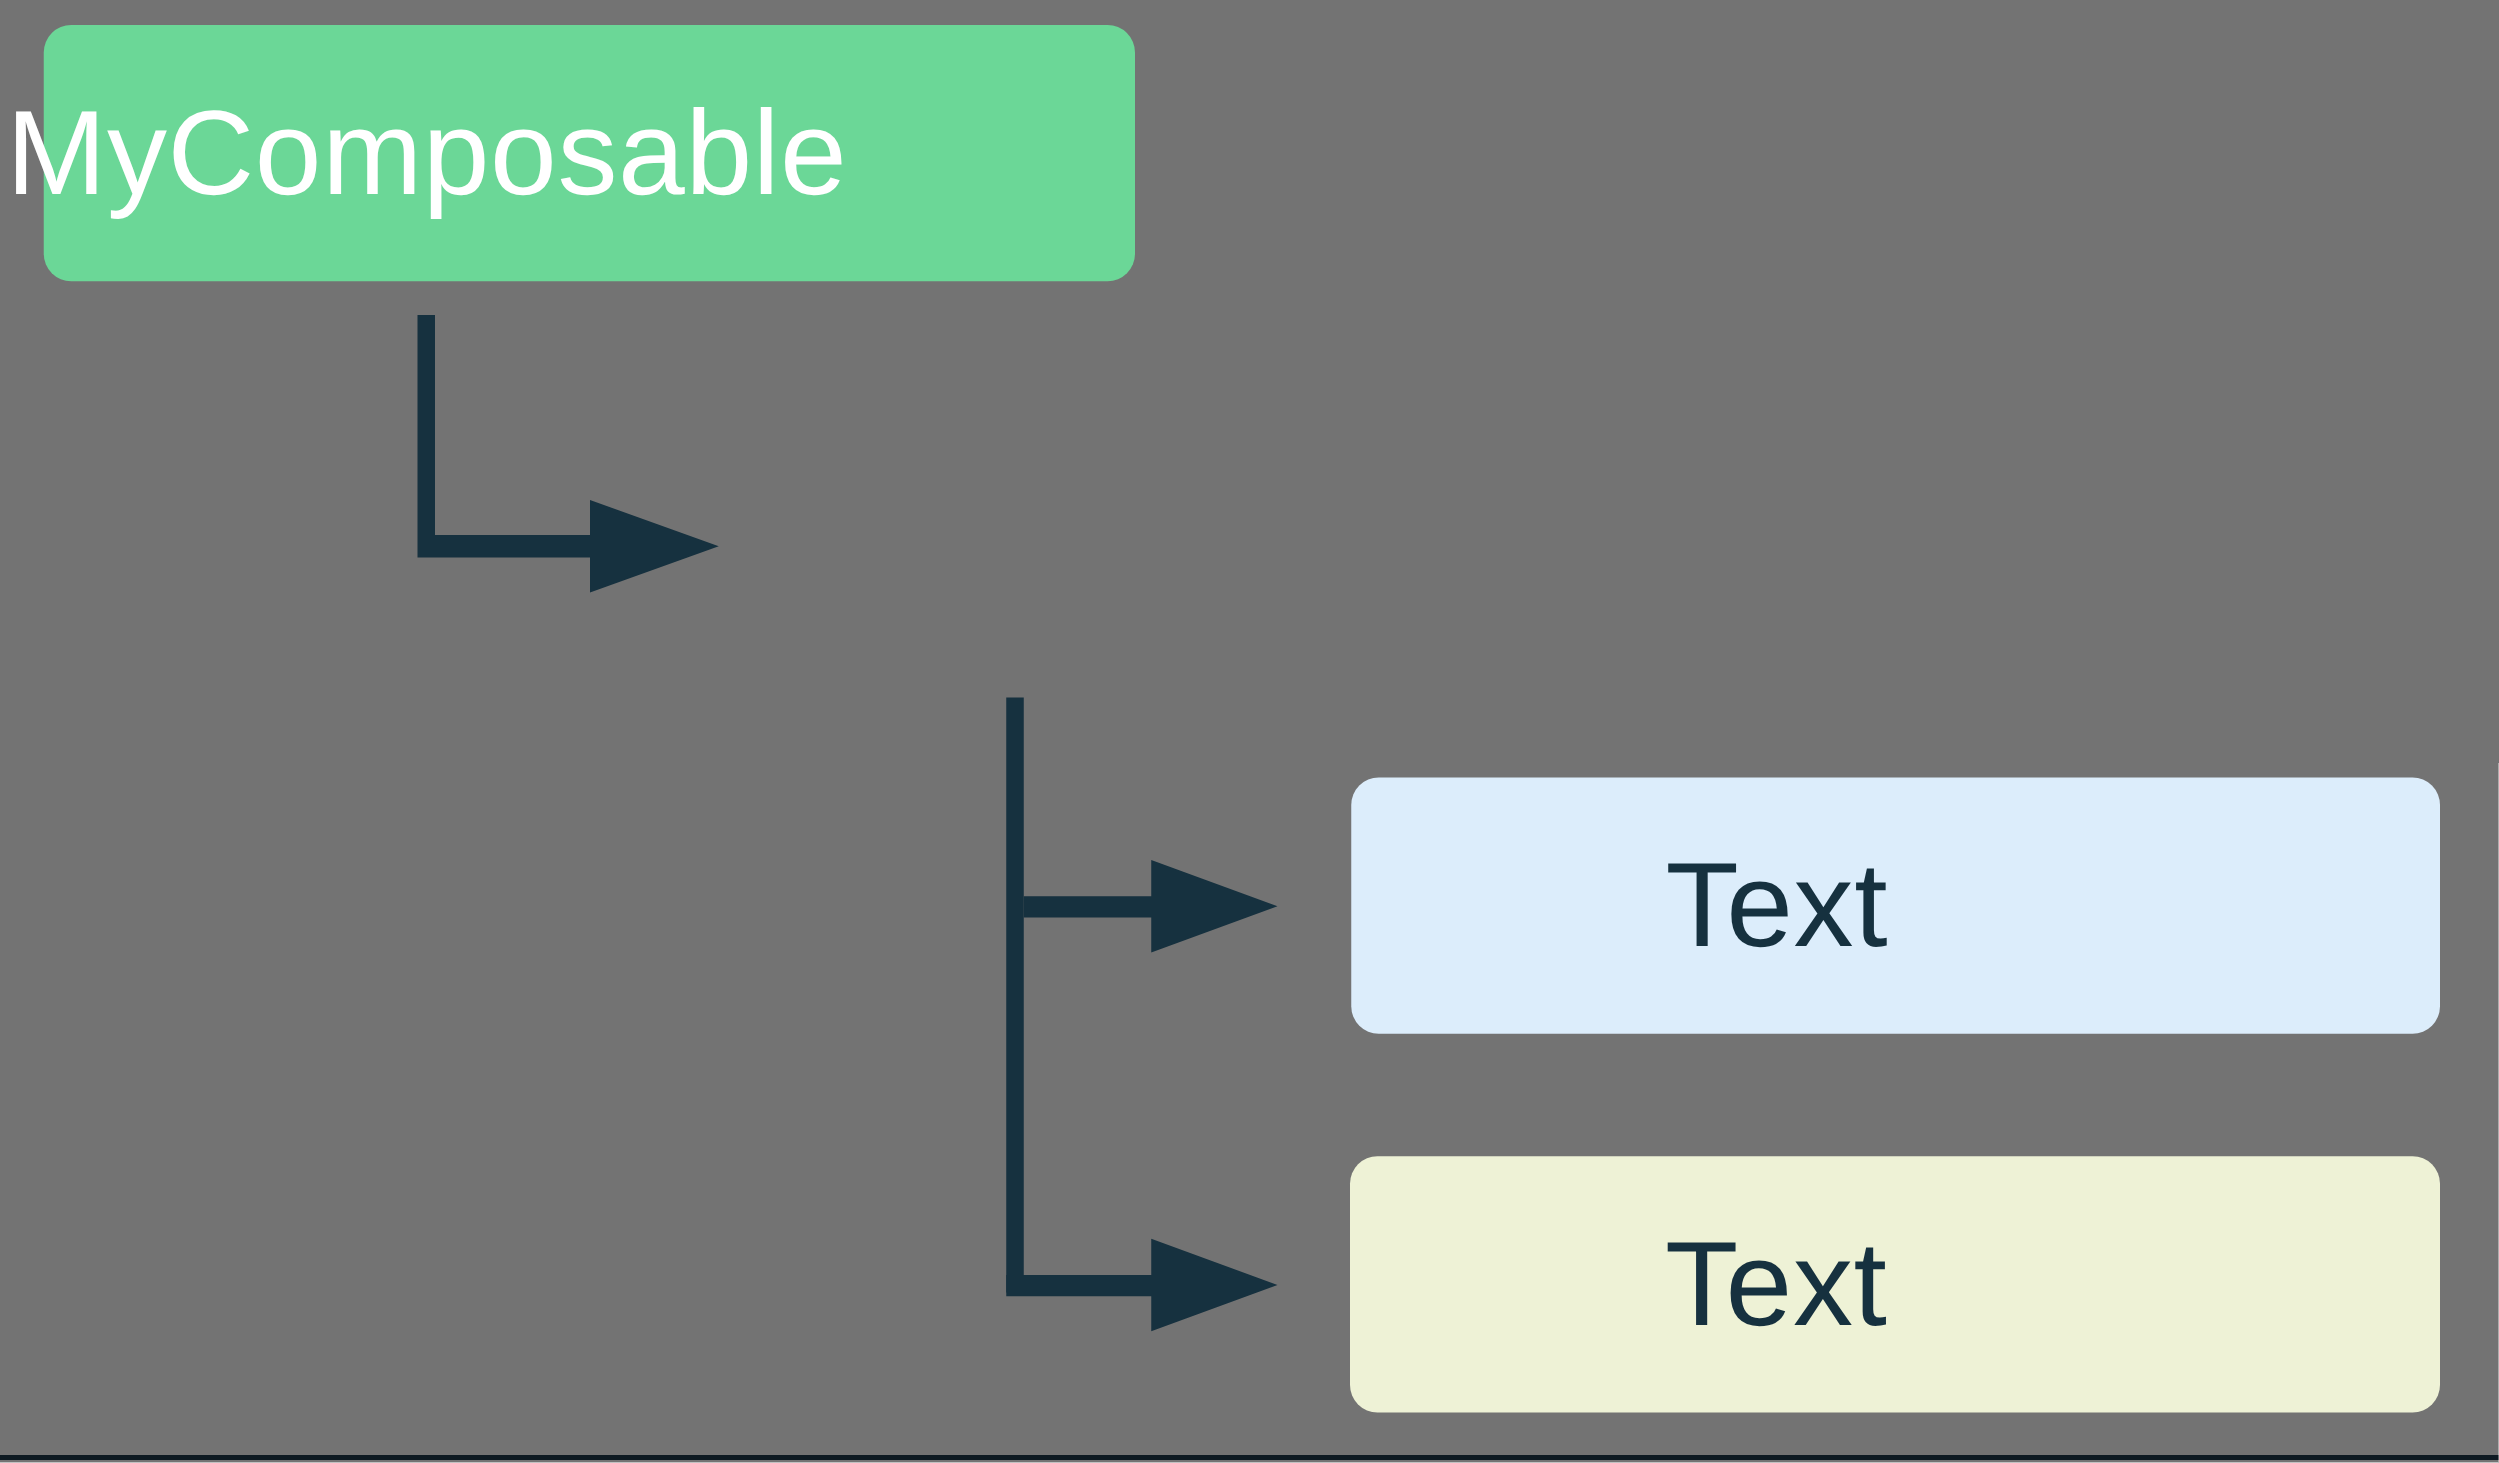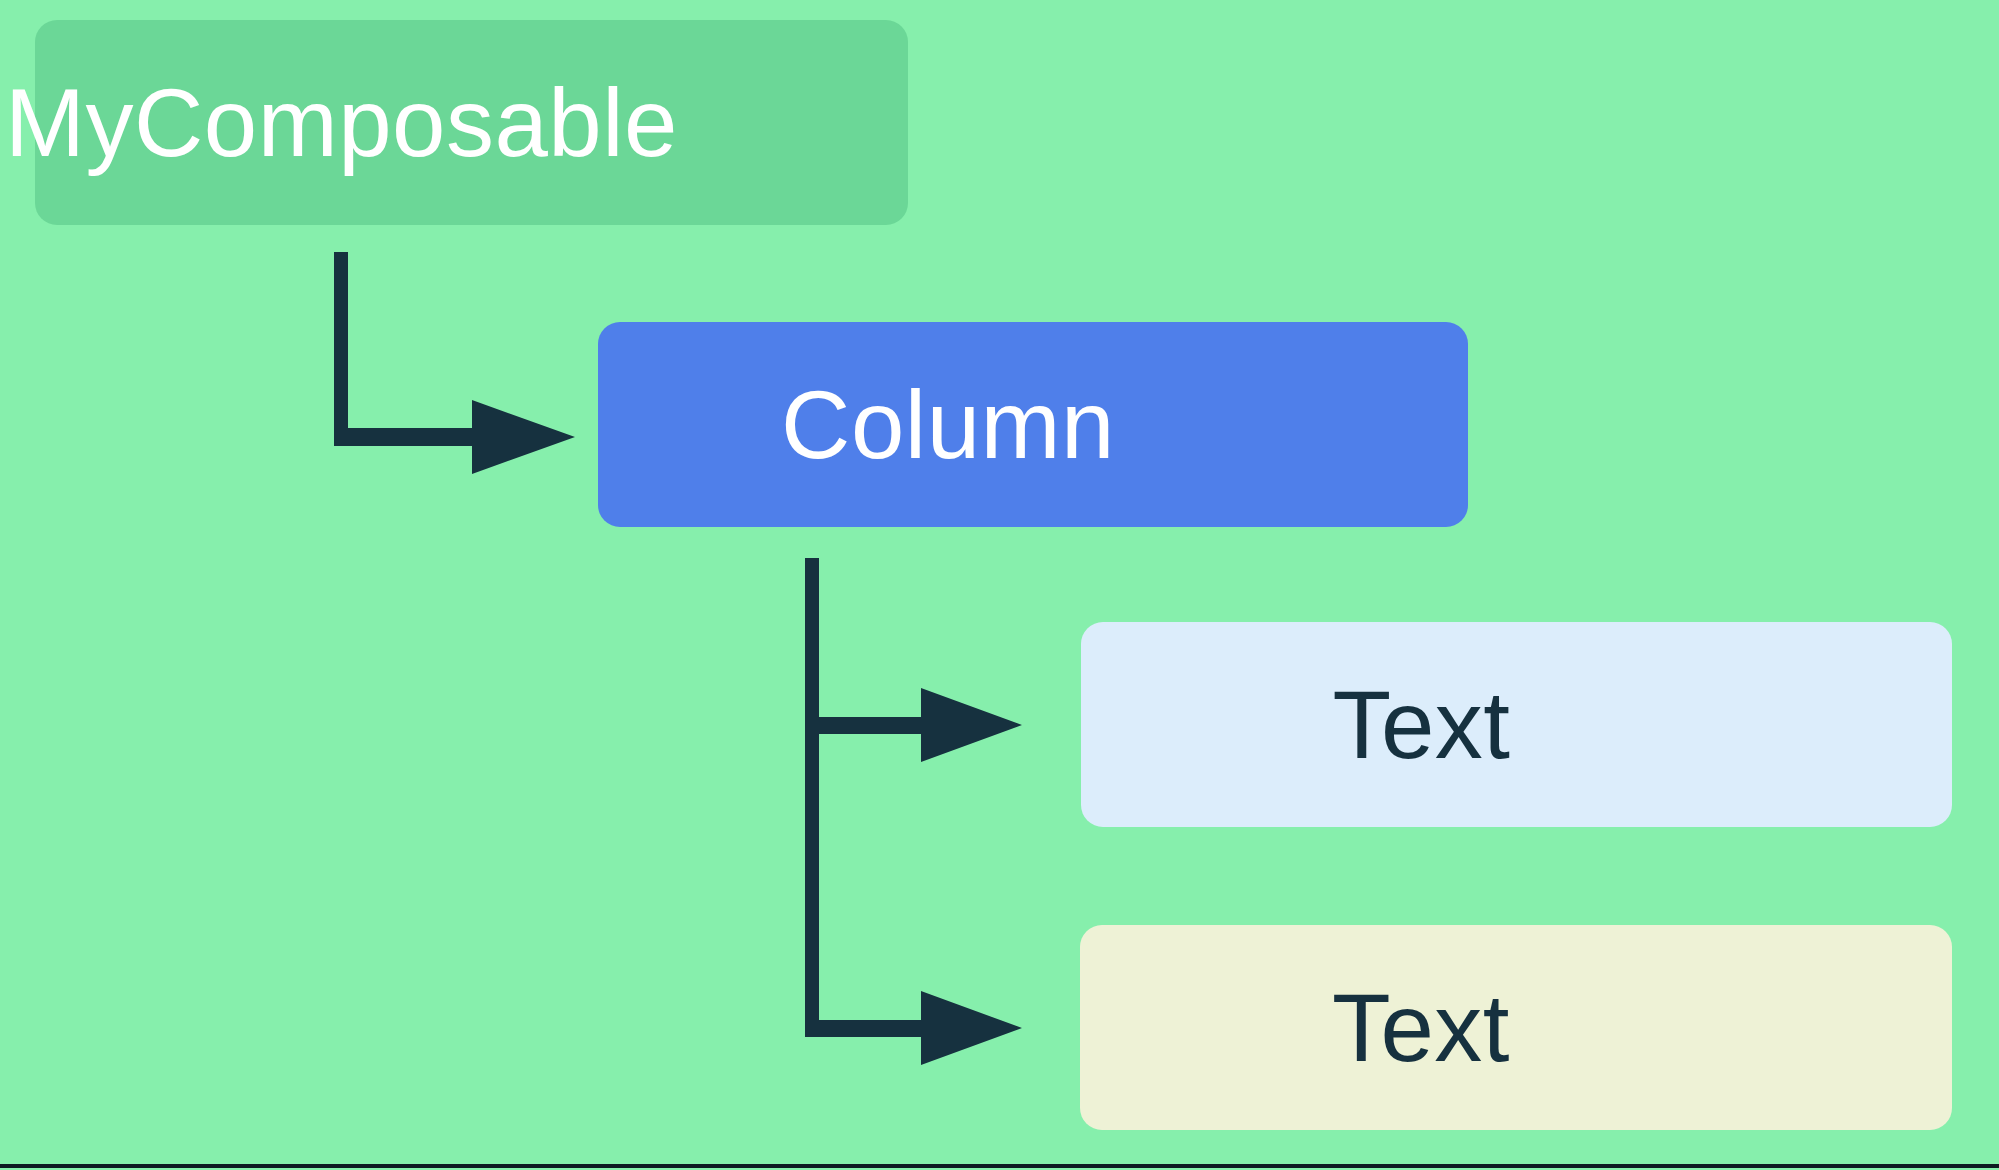--- a/index.html
+++ b/index.html
@@ -8,21 +8,21 @@
     padding: 0;
     background: #ffffff;
   }
   body {
     font-family: "Liberation Sans", sans-serif;
   }
   #canvas {
     position: relative;
     width: 1999px;
     height: 1170px;
-    background: #86efac;
+    background: #737373;
     overflow: hidden;
   }
   .node {
     position: absolute;
     border-radius: 22px;
     display: flex;
     align-items: center;
     justify-content: center;
     box-sizing: border-box;
     line-height: 1;
@@ -115,23 +115,20 @@
 
     <path d="M 819 717 L 921 717 L 921 688 L 1022 725 L 921 762 L 921 734 L 819 734 Z" fill="#16313F"></path>
 
     <path d="M 805 1020 L 921 1020 L 921 991 L 1022 1028 L 921 1065 L 921 1037 L 805 1037 Z" fill="#16313F"></path>
   </svg>
 
   <div class="node" id="node-mycomposable">
     <span class="node-label">MyComposable</span>
   </div>
 
-  <div class="node" id="node-column">
-    <span class="node-label">Column</span>
-  </div>
 
   <div class="node" id="node-text-1">
     <span class="node-label">Text</span>
   </div>
 
   <div class="node" id="node-text-2">
     <span class="node-label">Text</span>
   </div>
 
   <div id="bottom-rule"></div>

